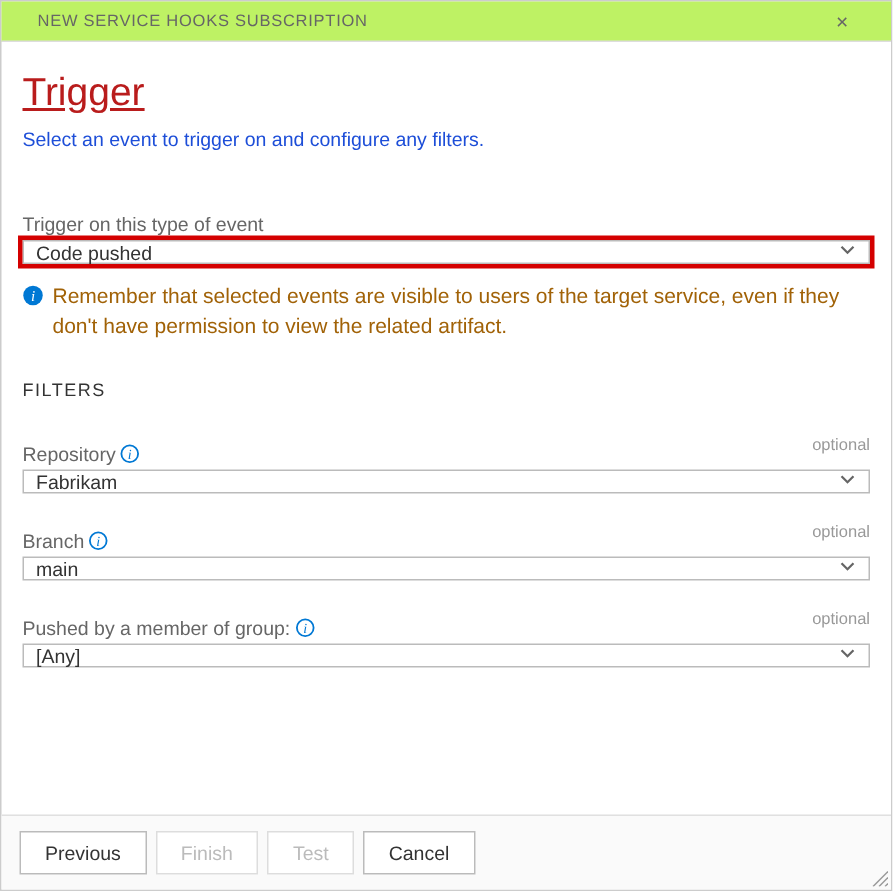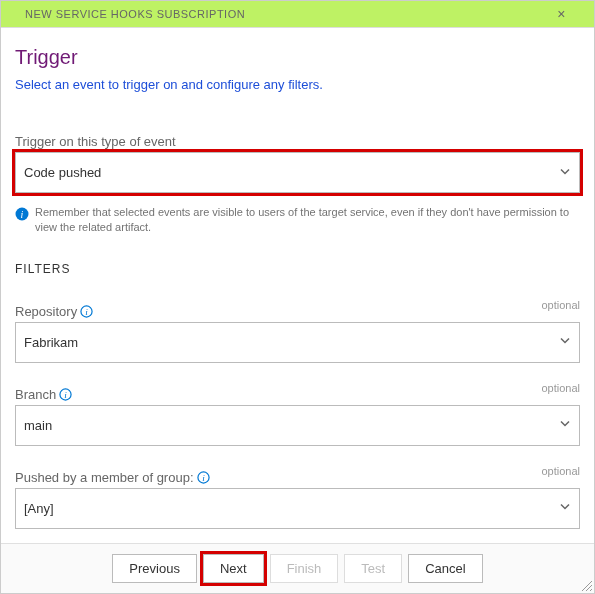--- a/index.html
+++ b/index.html
@@ -40,24 +40,25 @@
       font-size: 14px;
       color: #666;
       padding: 0 4px;
     }
     .content {
       padding: 18px 14px 10px 14px;
       flex: 1;
       overflow: auto;
     }
     h1 {
-      font-size: 20px;
+      font-size: 26px;
       font-weight: 300;
-      color: #701a75;
+      color: #b91c1c;
       margin-bottom: 8px;
+      text-decoration: underline;
     }
     .subtitle {
       font-size: 13px;
       color: #1d4ed8;
       margin-bottom: 30px;
     }
     .field-label {
       font-size: 13px;
       color: #666;
       margin-bottom: 3px;
@@ -73,21 +74,21 @@
       margin-top: 12px;
     }
     .optional {
       font-size: 11px;
       color: #999;
     }
     .select-wrap {
       position: relative;
       border: 1px solid #bbb;
       background: #fff;
-      height: 41px;
+      height: 16px;
       display: flex;
       align-items: center;
       padding: 0 26px 0 8px;
       cursor: pointer;
       margin-bottom: 12px;
     }
     .select-wrap .chevron {
       position: absolute;
       right: 8px;
       top: 50%;
@@ -102,39 +103,39 @@
       display: flex;
       gap: 6px;
       margin: 6px 0 26px 0;
       align-items: flex-start;
     }
     .info-icon {
       flex-shrink: 0;
       margin-top: 2px;
     }
     .info-text {
-      font-size: 11px;
-      color: #737373;
+      font-size: 14px;
+      color: #a16207;
       line-height: 1.4;
     }
     .filters-heading {
       font-size: 12px;
       font-weight: normal;
       letter-spacing: 1px;
       margin-bottom: 16px;
     }
     .help-icon {
       display: inline-flex;
     }
     .footer {
       border-top: 1px solid #e0e0e0;
       background: #fafafa;
       padding: 10px 12px;
       display: flex;
-      justify-content: center;
+      justify-content: flex-start;
       gap: 6px;
       position: relative;
     }
     .btn {
       border: 1px solid #bbb;
       background: #fff;
       padding: 6px 16px;
       font-size: 13px;
       color: #333;
       cursor: pointer;
@@ -252,21 +253,20 @@
       <span class="chevron">
         <svg width="12" height="12" viewBox="0 0 12 12">
             <path d="M2 4 L6 8 L10 4" stroke="#666" stroke-width="1.5" fill="none"></path>
           </svg>
       </span>
     </div>
   </div>
 
   <div class="footer">
     <button class="btn">Previous</button>
-    <button class="btn highlight-red">Next</button>
     <button class="btn disabled">Finish</button>
     <button class="btn disabled">Test</button>
     <button class="btn">Cancel</button>
     <div class="resize-grip">
       <svg width="12" height="12" viewBox="0 0 12 12">
         <line x1="2" y1="12" x2="12" y2="2" stroke="#999" stroke-width="1"></line>
         <line x1="6" y1="12" x2="12" y2="6" stroke="#999" stroke-width="1"></line>
         <line x1="10" y1="12" x2="12" y2="10" stroke="#999" stroke-width="1"></line>
       </svg>
     </div>

